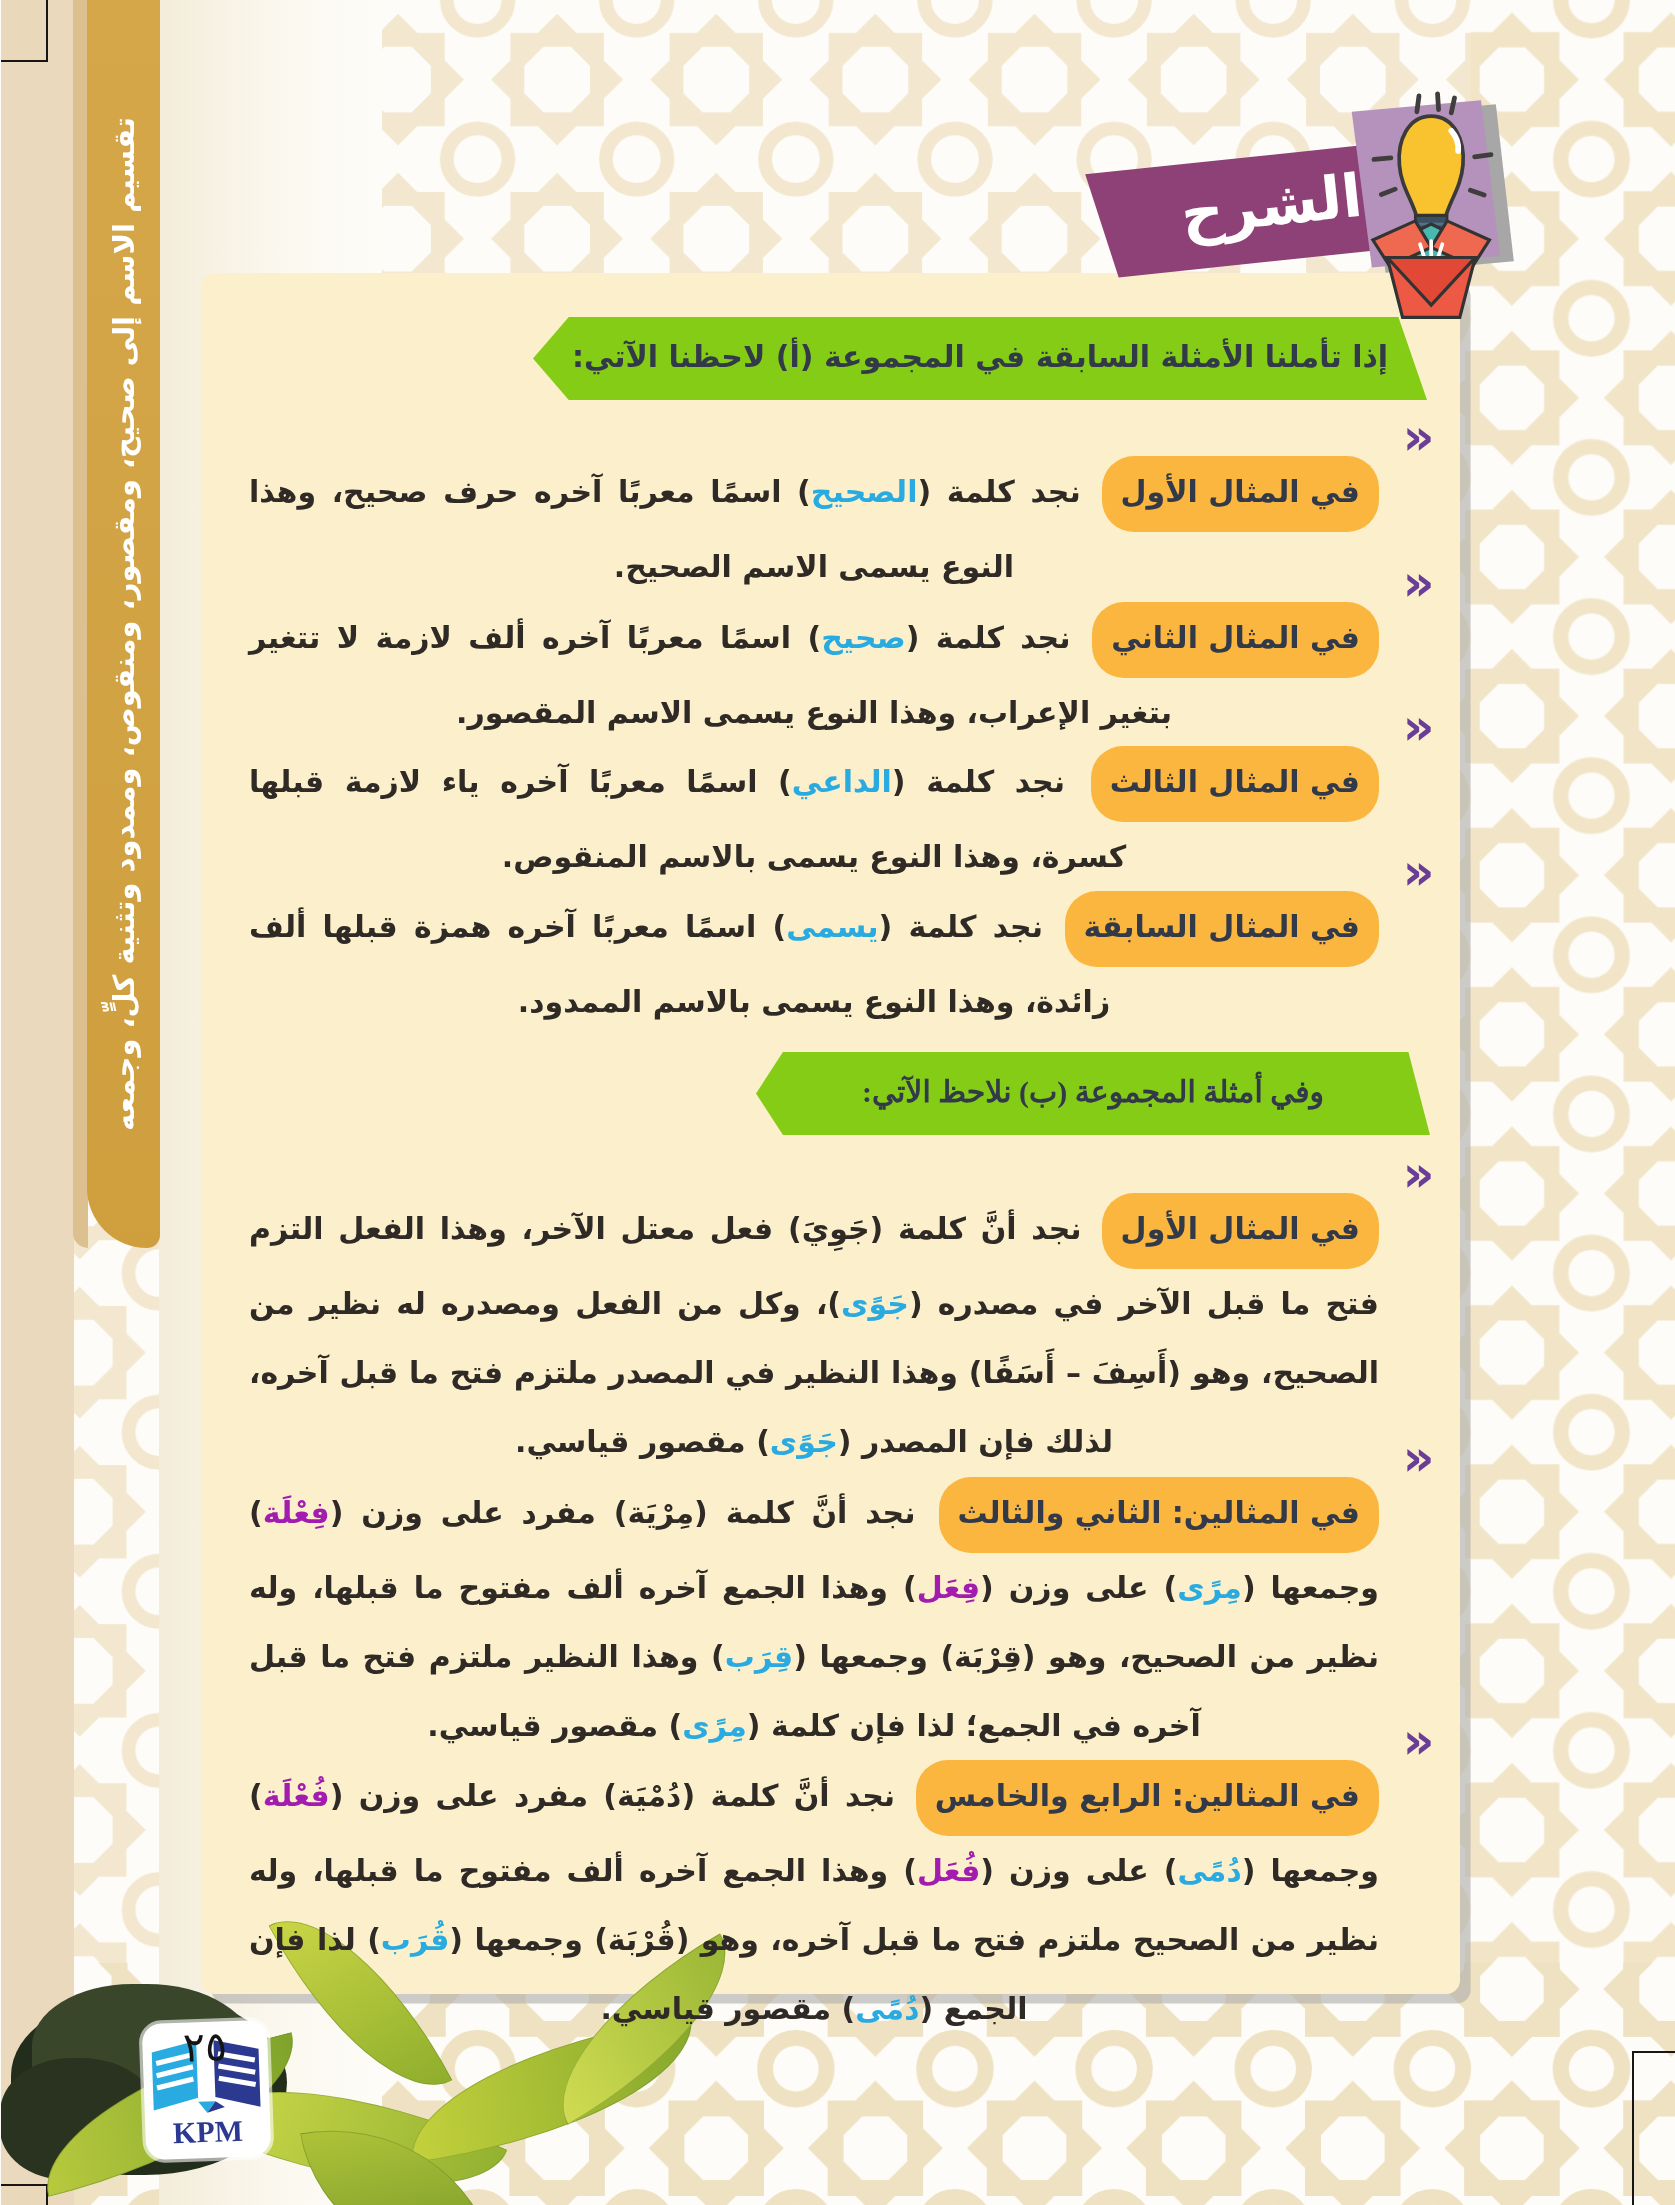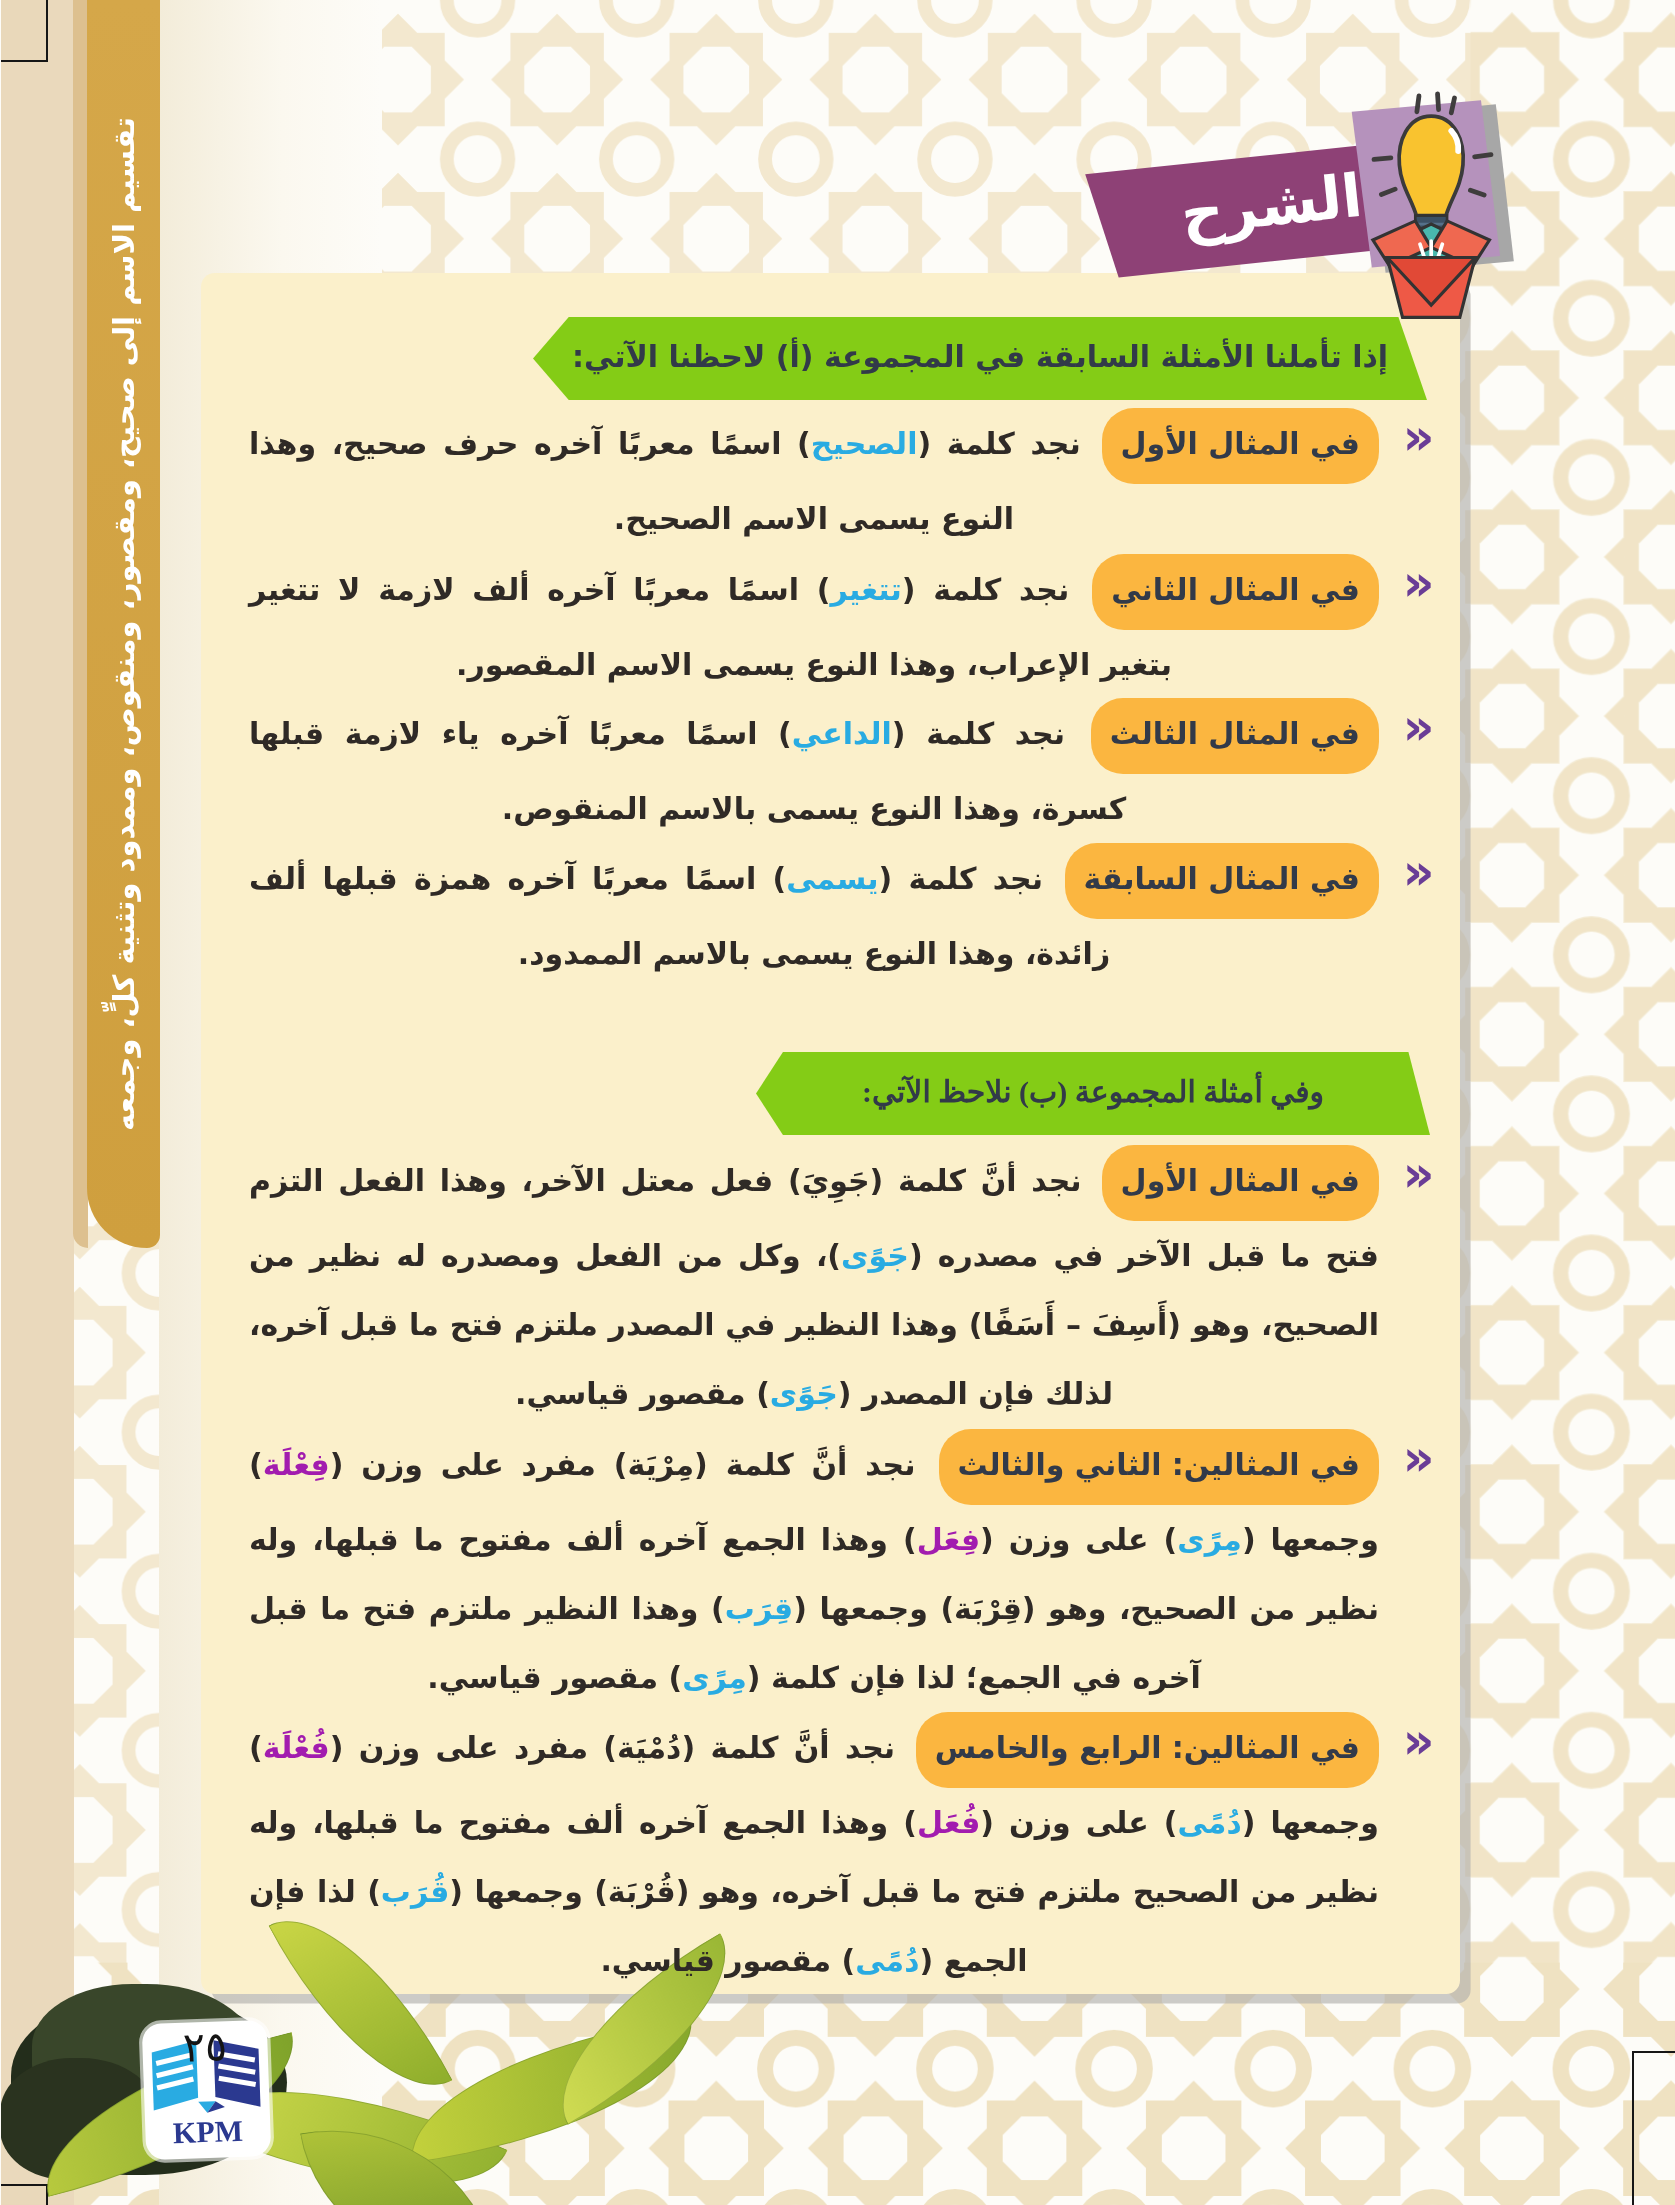--- a/index.html
+++ b/index.html
@@ -49,21 +49,21 @@
   .banner-a { left:533px; top:317px;  width:894px; }
   .banner-b { left:756px; top:1052px; width:674px;font-family:Liberation Serif, serif; }
 
   
   .bullet { position:absolute; left:249px; width:1130px; z-index:7; direction:rtl; }
   .chev { position:absolute; right:-74px; top:-5.3px; width:69px; text-align:center;
           color:#6a3d96; font-size:49px; font-weight:700; line-height:69px; }
   .btxt { font-size:30px; font-weight:700; color:#2f2a26; line-height:69px;
           text-align:justify; text-align-last:center; }
   .pill { display:inline-block; background:#fbb640; border-radius:32px;
-          padding:1.1px 19px 6.4px; margin-left:5.3px; color:#323a49; }
+          padding:1.1px 19px 6.4px; margin-left:5.3px; color:#323a49;margin-top:48px; }
   .c-blue { color:#29abe2; }
   .c-red  { color:#a21caf; }
 
   .b-a1 { top:408px; }  .b-a2 { top:554px; } .b-a3 { top:698px; } .b-a4 { top:843px; }
   .b-b1 { top:1145px; } .b-b2 { top:1429px; } .b-b3 { top:1712px; }
 
   
   .bottom-art { position:absolute; left:0; top:1963px; width:796px; height:242px; z-index:6; }
   .tea-pile { position:absolute; border-radius:48% 52% 55% 45%; }
   .tp1 { left:10.6px; top:32px; width:276px; height:180px; background:#232d1b; }
@@ -165,21 +165,21 @@
 <div class="sec-banner banner-b">
   <span class="btx">وفي أمثلة المجموعة (ب) نلاحظ الآتي:</span>
 </div>
 
 <div class="bullet b-a1">
   <span class="chev">«</span>
   <p class="btxt"><span class="pill">في المثال الأول</span><span><span> نجد كلمة (</span><span class="c-blue">الصحيح</span><span>) اسمًا معربًا آخره حرف صحيح، وهذا النوع يسمى الاسم الصحيح.</span></span></p>
 </div>
 <div class="bullet b-a2">
   <span class="chev">«</span>
-  <p class="btxt"><span class="pill">في المثال الثاني</span><span><span> نجد كلمة (</span><span class="c-blue">تتغير</span><span>) اسمًا معربًا آخره ألف لازمة لا تتغير بتغير الإعراب، وهذا النوع يسمى الاسم المقصور.</span></span></p>
+  <p class="btxt"><span class="pill">في المثال الثاني</span><span><span> نجد كلمة (</span><span class="c-blue">صحيح</span><span>) اسمًا معربًا آخره ألف لازمة لا تتغير بتغير الإعراب، وهذا النوع يسمى الاسم المقصور.</span></span></p>
 </div>
 <div class="bullet b-a3">
   <span class="chev">«</span>
   <p class="btxt"><span class="pill">في المثال الثالث</span><span><span> نجد كلمة (</span><span class="c-blue">الداعي</span><span>) اسمًا معربًا آخره ياء لازمة قبلها كسرة، وهذا النوع يسمى بالاسم المنقوص.</span></span></p>
 </div>
 <div class="bullet b-a4">
   <span class="chev">«</span>
   <p class="btxt"><span class="pill">في المثال السابقة</span><span><span> نجد كلمة (</span><span class="c-blue">يسمى</span><span>) اسمًا معربًا آخره همزة قبلها ألف زائدة، وهذا النوع يسمى بالاسم الممدود.</span></span></p>
 </div>
 

